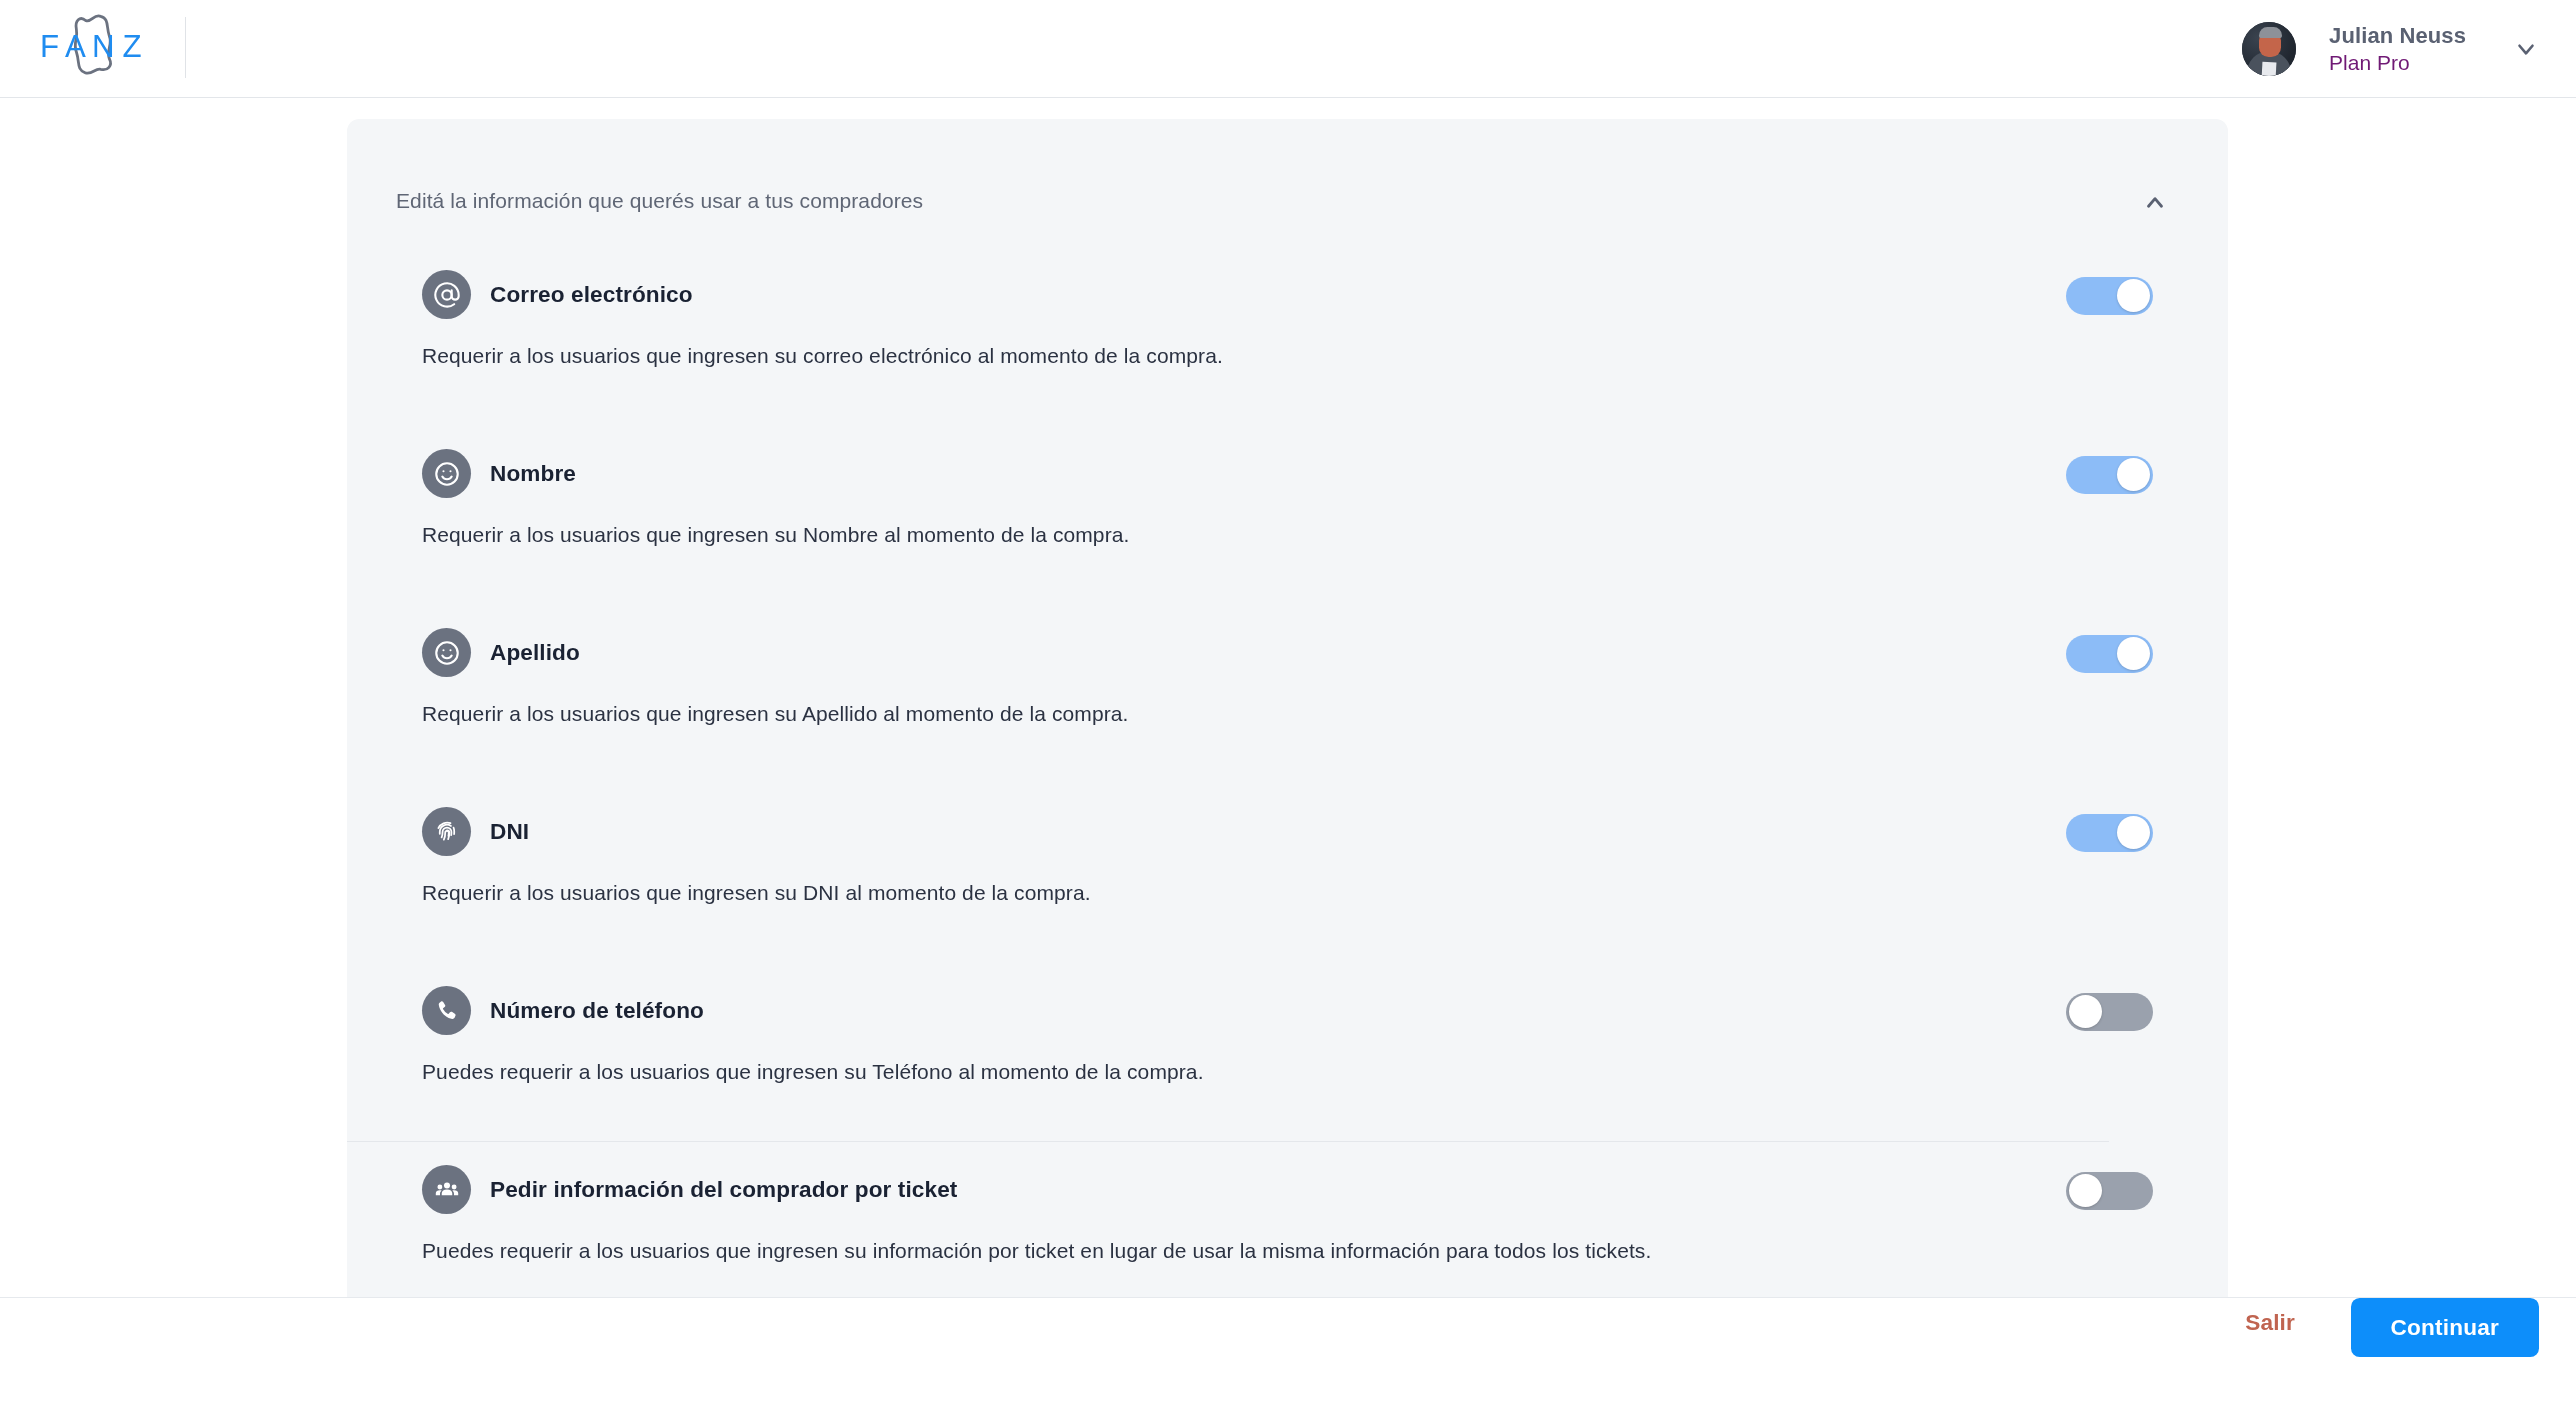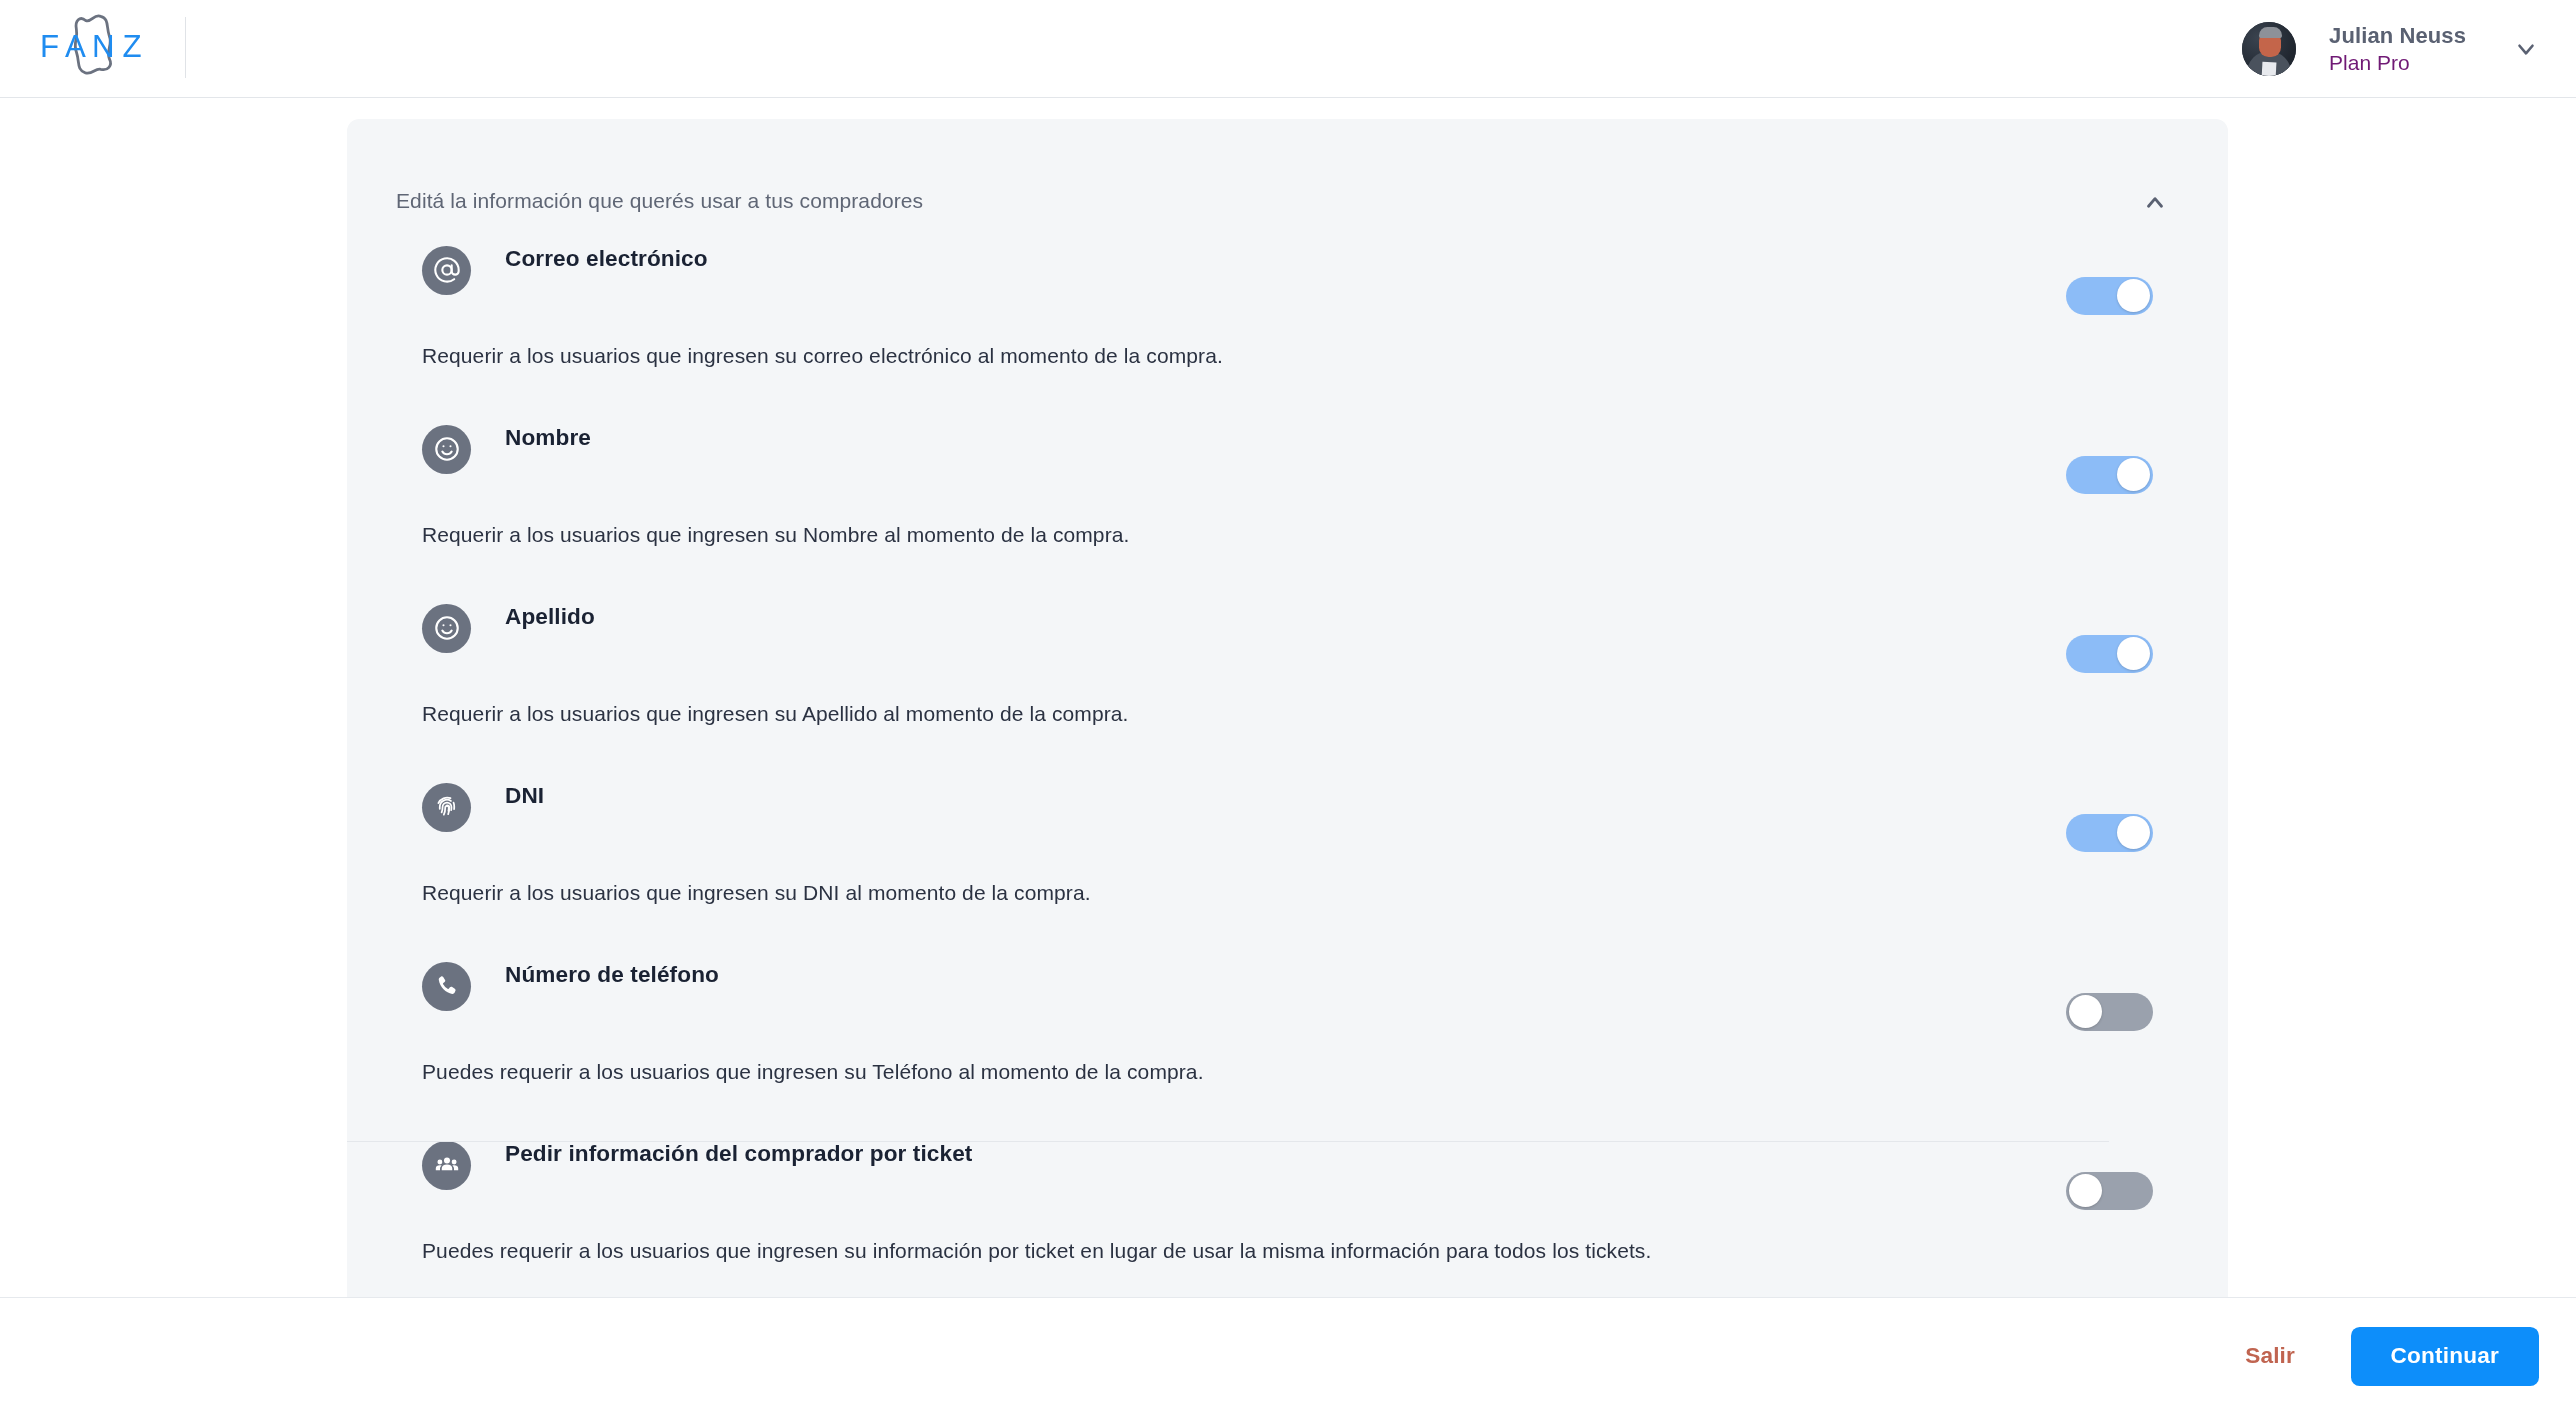--- a/index.html
+++ b/index.html
@@ -83,21 +83,21 @@
     cursor: pointer;
   }
 
   
   .rows { position: relative; margin-top: 33px; }
   .row { position: relative; padding: 0 0 0 75px; height: 179px; }
   .row.divided::before {
     content:""; position:absolute; left: -30px; top: 0;
     width: 1792px; height: 0.9px; background: #e4e7eb;
   }
-  .row-head { display: flex; gap: 34px; height: 98px; }
+  .row-head { display: flex; align-items: center; gap: 19px; height: 98px; }
   .row-icon {
     width: 49px; height: 49px; border-radius: 50%;
     background: #6b7280;
     display: flex; align-items: center; justify-content: center;
     flex: 0 0 49px;
   }
   .row-label { font-size: 22.6px; font-weight: bold; color: #1a2233; letter-spacing: 0.1px; }
   .row-desc { font-size: 21px; color: #2b3242; margin-top: 0; letter-spacing: 0.1px; }
 
   .toggle {
@@ -115,21 +115,21 @@
   }
   .toggle.on  .knob { left: 51px; }
   .toggle.off .knob { left: 2.6px; }
 
   
   .footer {
     position: absolute; left: 0; bottom: 0;
     width: 2576px; height: 117px;
     background: #ffffff;
     border-top: 0.9px solid #e6e9ed;
-    display: flex; align-items: center; justify-content: flex-end;
+    display: flex; align-items: flex-start; justify-content: flex-end;
     gap: 40px; padding-right: 37px;
   }
   .btn-exit {
     font-size: 22.6px; font-weight: bold; color: #c06450;
     background: none; border: none; cursor: pointer;
     padding: 12.2px 15.7px; letter-spacing: 0.1px;
     font-family: "Liberation Sans", sans-serif;
   }
   .btn-continue {
     font-size: 22.6px; font-weight: bold; color: #ffffff;

